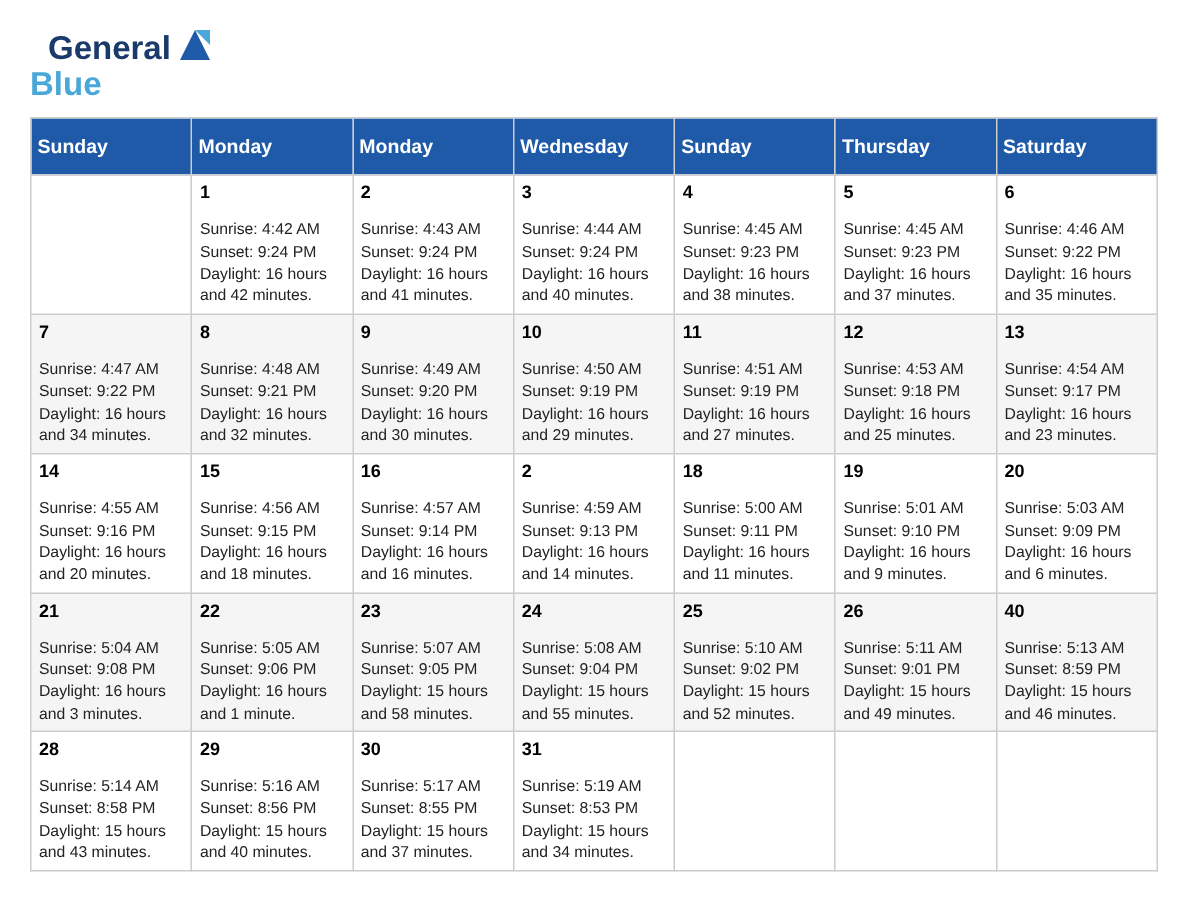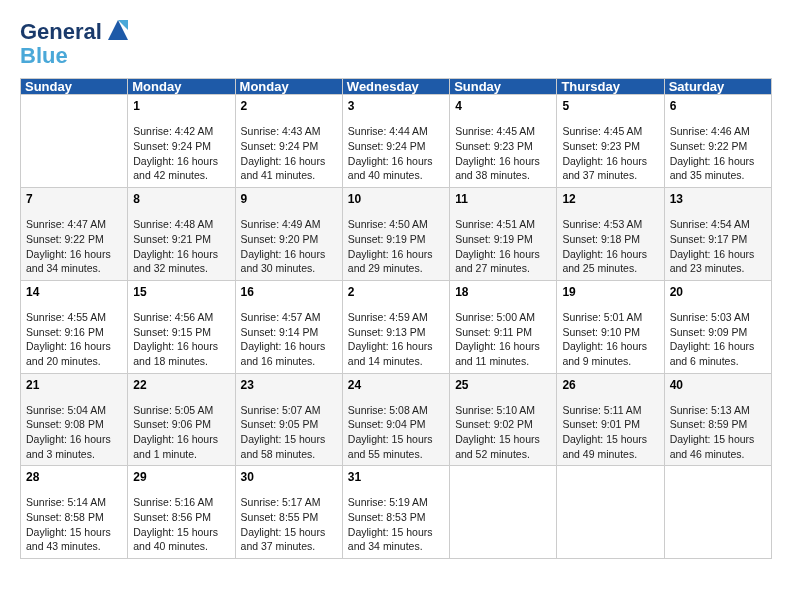--- a/index.html
+++ b/index.html
@@ -40,21 +40,21 @@
       color: #333;
     }
     .calendar {
       width: 100%;
       border-collapse: collapse;
       font-size: 11px;
     }
     .calendar th {
       background: #1e5aa8;
       color: #fff;
-      padding: 0 4px;
+      padding: 11px 4px;
       text-align: left;
       font-size: 13px;
       font-weight: bold;
       border: 1px solid #ccc;
     }
     .calendar td {
       border: 1px solid #ccc;
       vertical-align: top;
       padding: 4px 5px;
       width: 107px;
@@ -82,21 +82,21 @@
     .empty-cell {
       background: #fff !important;
     }
   </style>
 </head>
 <body>
 
 <div class="header">
   <div class="logo">
     <div>
-      <div style="display:flex;align-items:center;">
+      <div style="display:flex;align-items:center;margin-left:12px;">
         <span class="logo-text">General</span>
         <svg width="28" height="28" viewBox="0 0 28 28" style="margin-left:2px;margin-top:-4px;">
           <polygon points="4,24 14,4 24,24" fill="#1e5aa8"></polygon>
           <polygon points="14,4 24,4 24,14" fill="#4aa8d8"></polygon>
         </svg>
       </div>
       <span class="logo-text" style="color:#4aa8d8;margin-top:32px;">Blue</span>
     </div>
   </div>
   <div class="title-block">

